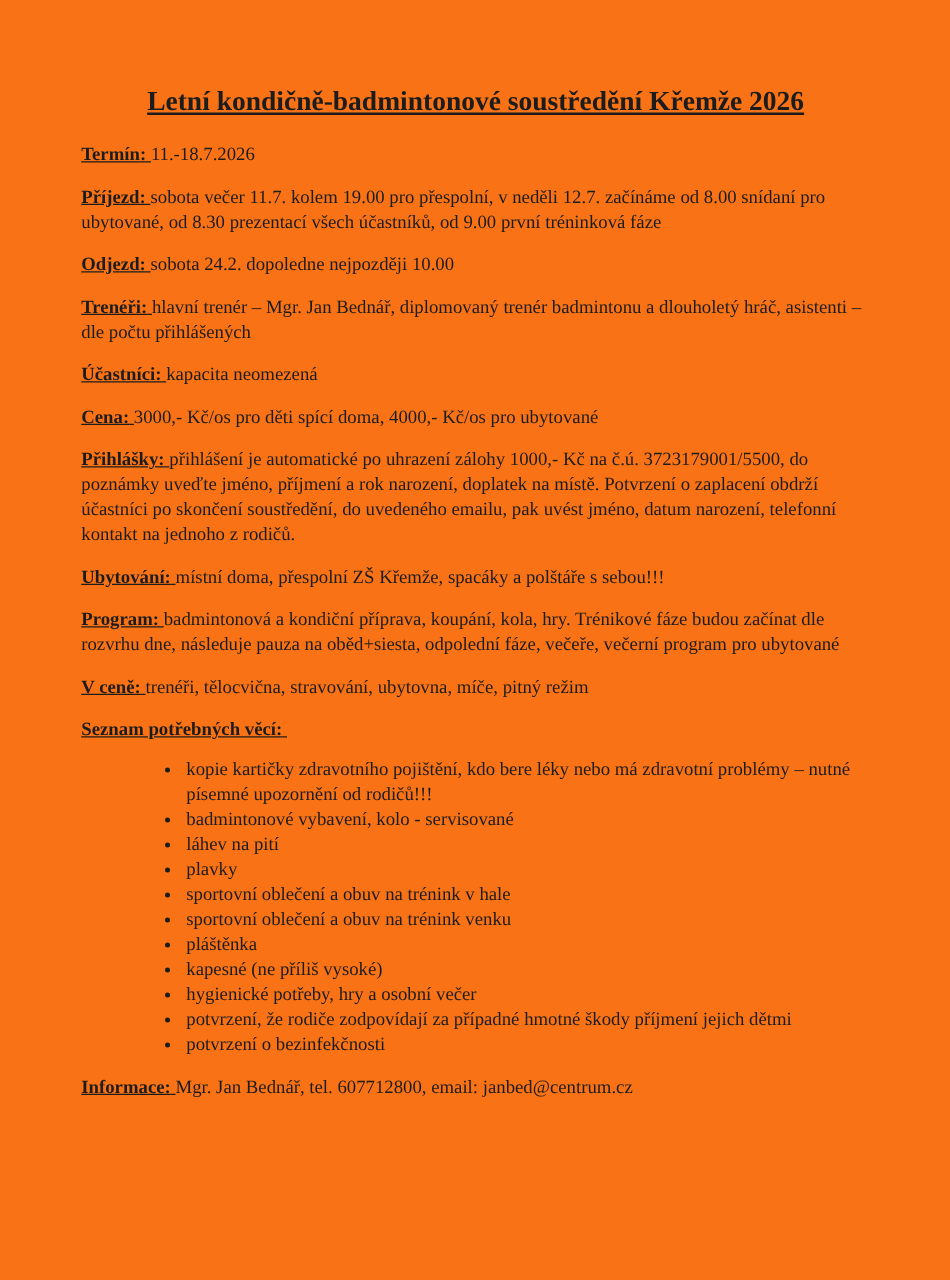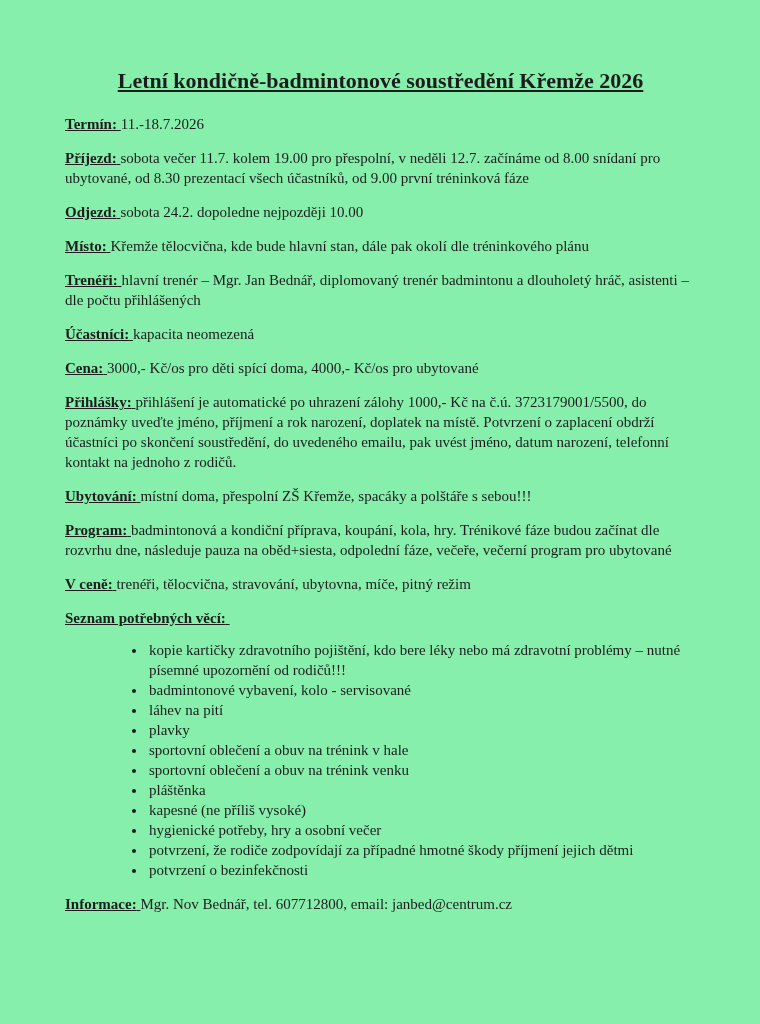--- a/index.html
+++ b/index.html
@@ -2,21 +2,21 @@
 <html><head>
 <meta charset="utf-8">
 <style>
   html, body { margin: 0; padding: 0; background: #ffffff; }
   .page {
     position: relative;
     width: 760px;
     height: 1024px;
     box-sizing: border-box;
     padding: 66px 64px 0 65px;
-    background: #86efac;
+    background: #f97316;
     font-family: "Liberation Serif", "DejaVu Serif", serif;
     font-size: 15px;
     line-height: 20px;
     color: #1c1c1c;
     overflow: hidden;
   }
   h1.doc-title {
     font-size: 22px;
     line-height: 30px;
     font-weight: bold;
@@ -37,21 +37,20 @@
 <div class="page">
 
   <h1 class="doc-title">Letní kondičně-badmintonové soustředění Křemže 2026</h1>
 
   <p class="para"><span class="lbl">Termín:</span><span>11.-18.7.2026</span></p>
 
   <p class="para"><span class="lbl">Příjezd:</span><span class="b">sobota večer 11.7. kolem 19.00 pro přespolní</span><span>, v neděli 12.7. začínáme od 8.00 snídaní pro ubytované, od 8.30 prezentací všech účastníků, od 9.00 první tréninková fáze</span></p>
 
   <p class="para"><span class="lbl">Odjezd:</span><span>sobota 24.2. dopoledne nejpozději 10.00</span></p>
 
-  <p class="para"><span class="lbl">Místo:</span><span>Křemže tělocvična, kde bude hlavní stan, dále pak okolí dle tréninkového plánu</span></p>
 
   <p class="para"><span class="lbl">Trenéři:</span><span>hlavní trenér – </span><span class="b">Mgr. Jan Bednář</span><span>, diplomovaný trenér badmintonu a dlouholetý hráč, asistenti – dle počtu přihlášených</span></p>
 
   <p class="para"><span class="lbl">Účastníci:</span><span>kapacita neomezená</span></p>
 
   <p class="para"><span class="lbl">Cena:</span><span>3000,- Kč/os pro děti spící doma, 4000,- Kč/os pro ubytované</span></p>
 
   <p class="para"><span class="lbl">Přihlášky:</span><span>přihlášení je automatické po uhrazení zálohy 1000,- Kč na č.ú. 3723179001/5500, do poznámky uveďte jméno, příjmení a rok narození, doplatek na místě. Potvrzení o zaplacení obdrží účastníci po skončení soustředění, do uvedeného emailu, pak uvést jméno, datum narození, telefonní kontakt na jednoho z rodičů.</span></p>
 
   <p class="para"><span class="lbl">Ubytování:</span><span>místní doma, přespolní ZŠ Křemže, spacáky a polštáře s sebou!!!</span></p>
@@ -70,15 +69,15 @@
     <li>plavky</li>
     <li>sportovní oblečení a obuv na trénink v hale</li>
     <li>sportovní oblečení a obuv na trénink venku</li>
     <li>pláštěnka</li>
     <li>kapesné (ne příliš vysoké)</li>
     <li>hygienické potřeby, hry a osobní večer</li>
     <li>potvrzení, že rodiče zodpovídají za případné hmotné škody příjmení jejich dětmi</li>
     <li>potvrzení o bezinfekčnosti</li>
   </ul>
 
-  <p class="para"><span class="lbl">Informace:</span><span>Mgr. Nov Bednář, tel. 607712800, email: janbed@centrum.cz</span></p>
+  <p class="para"><span class="lbl">Informace:</span><span>Mgr. Jan Bednář, tel. 607712800, email: janbed@centrum.cz</span></p>
 
 </div>
 
 </body></html>

